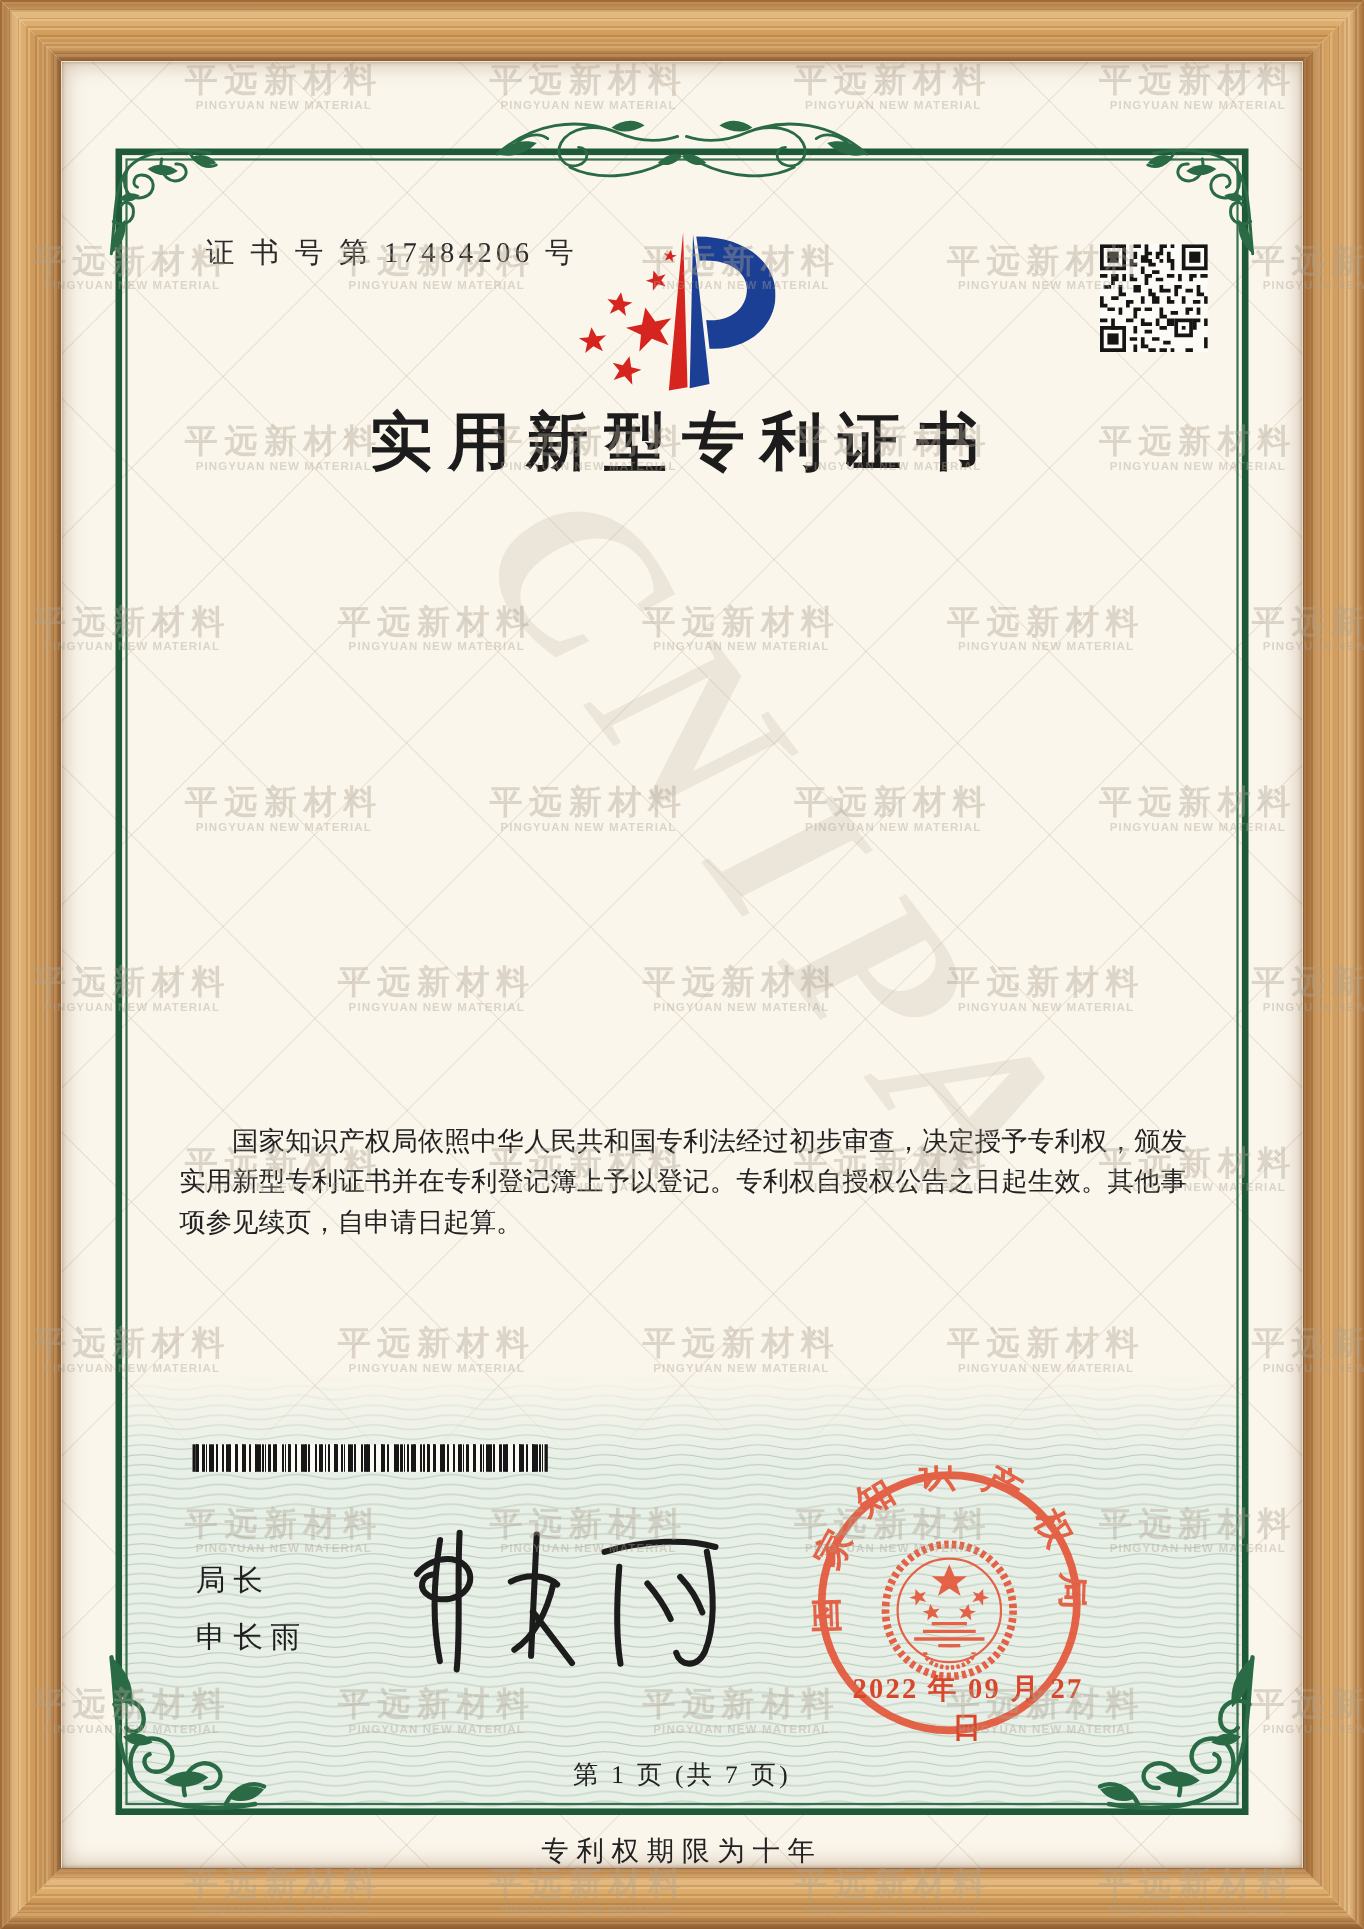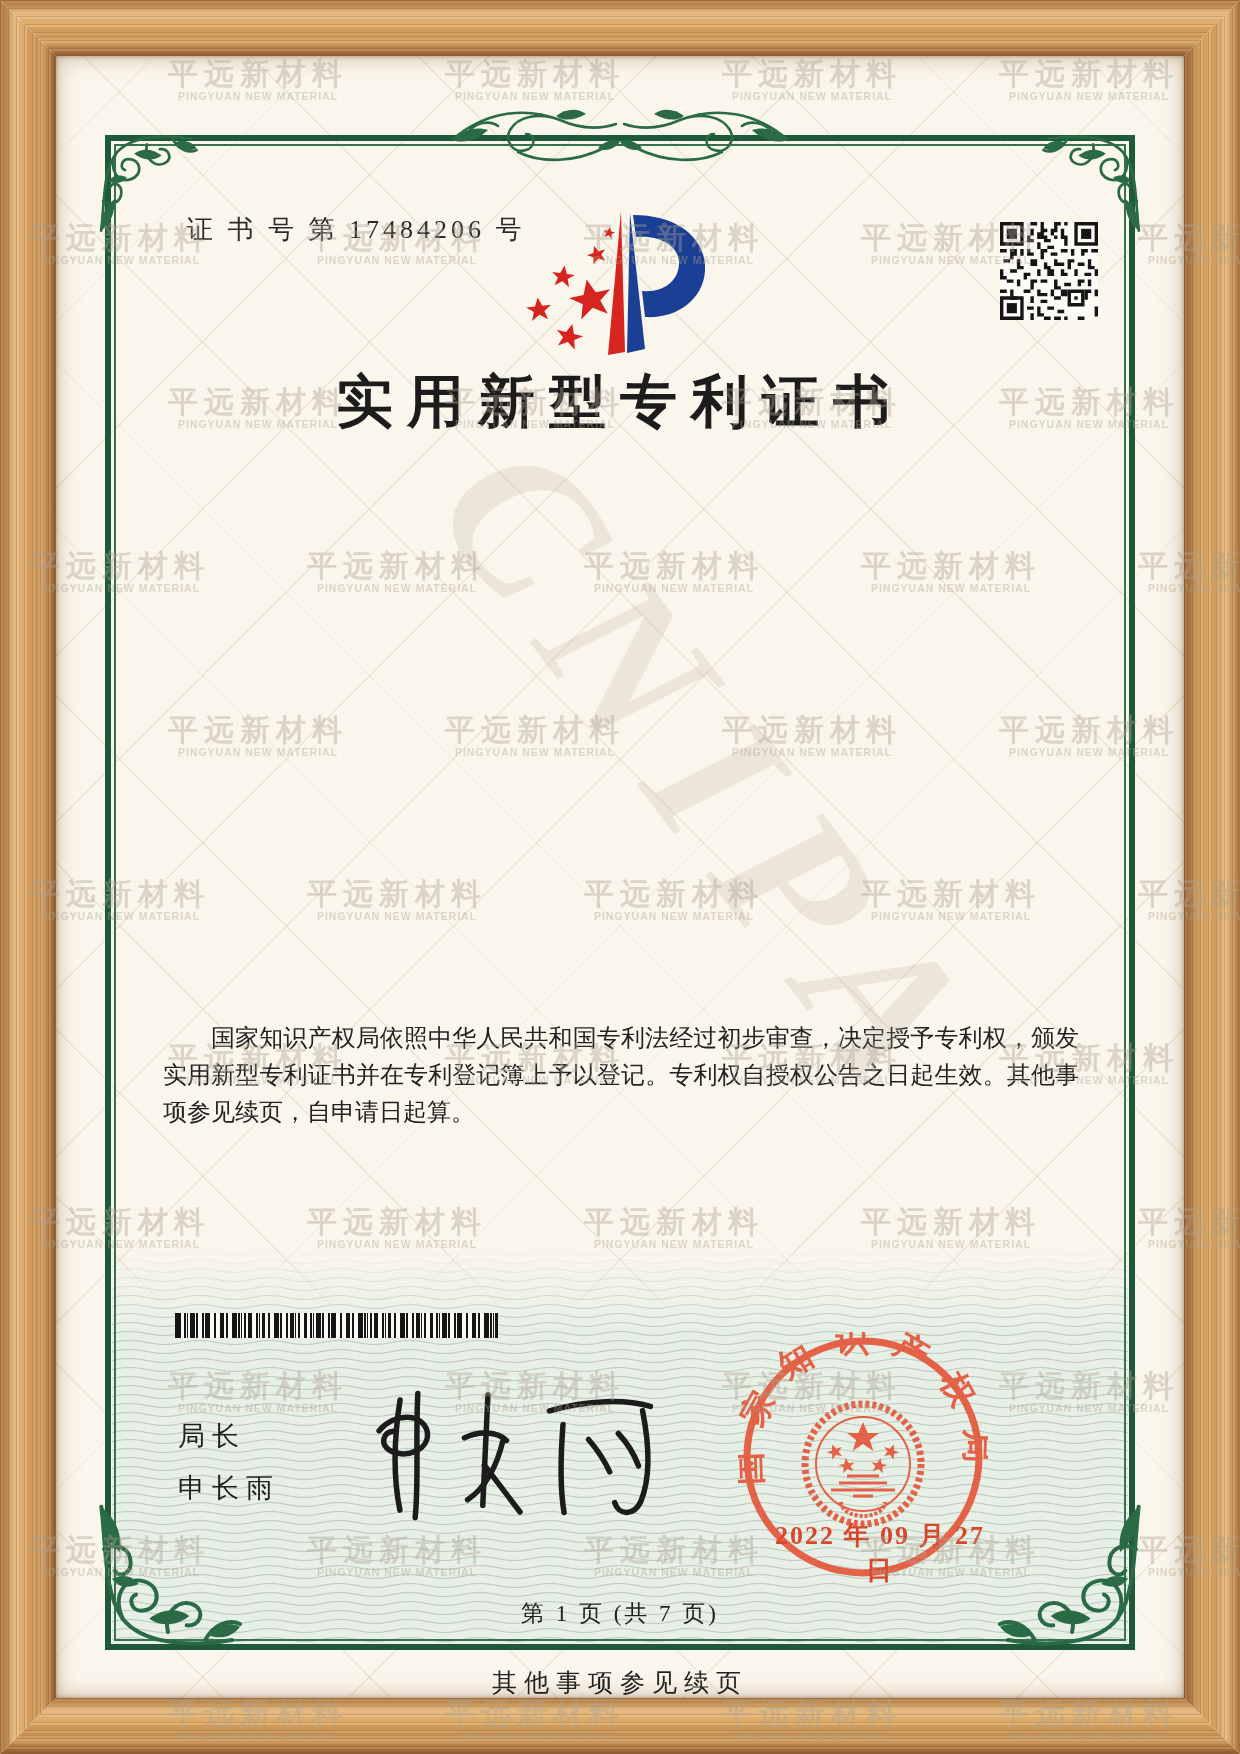--- a/index.html
+++ b/index.html
@@ -310,21 +310,21 @@
       </g>
       <g stroke="#e4573a" stroke-width="3" fill="none">
         <path d="M-16,12 H16 M-24,19 H24 M-32,26 H32 M-10,32 h20"></path>
         <path d="M-22,38 a22,14 0 0 0 44,0" stroke-dasharray="3 2" stroke-width="4"></path>
       </g>
     </g>
   </svg>
   <div class="abs sealdate">2022 年 09 月 27 日</div>
 
   <div class="abs pageinfo">第 1 页 (共 7 页)</div>
-  <div class="abs footnote">其他事项参见续页</div>
+  <div class="abs footnote">专利权期限为十年</div>
 
   <div id="wmlayer">
       <div class="wm" style="left: 110px; top: 58px;">
         <span class="cn">平远新材料</span>
         <span class="en">PINGYUAN NEW MATERIAL</span>
       </div>
       <div class="wm" style="left: 387px; top: 58px;">
         <span class="cn">平远新材料</span>
         <span class="en">PINGYUAN NEW MATERIAL</span>
       </div>

